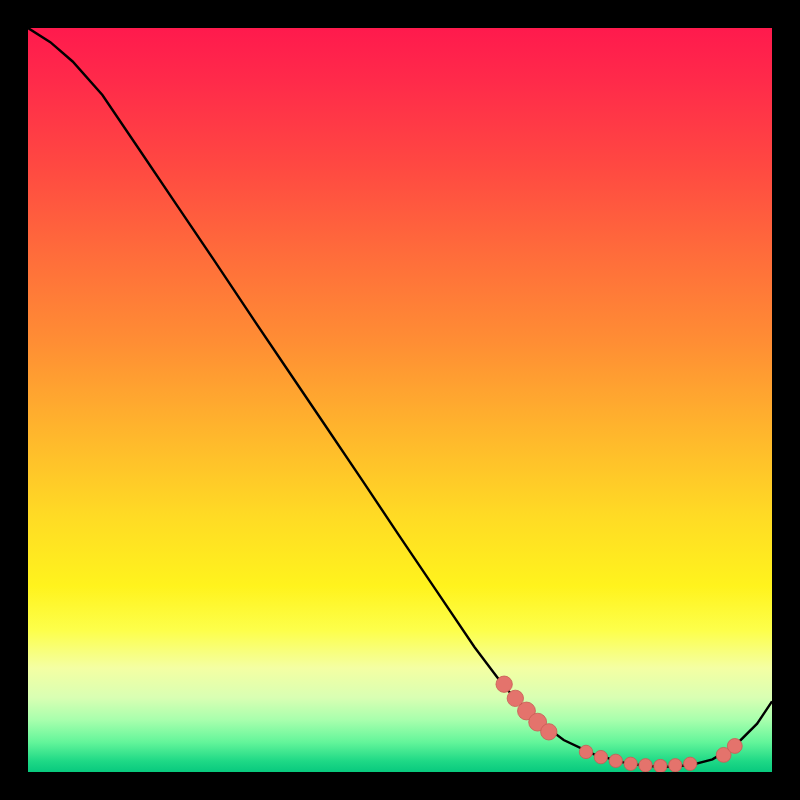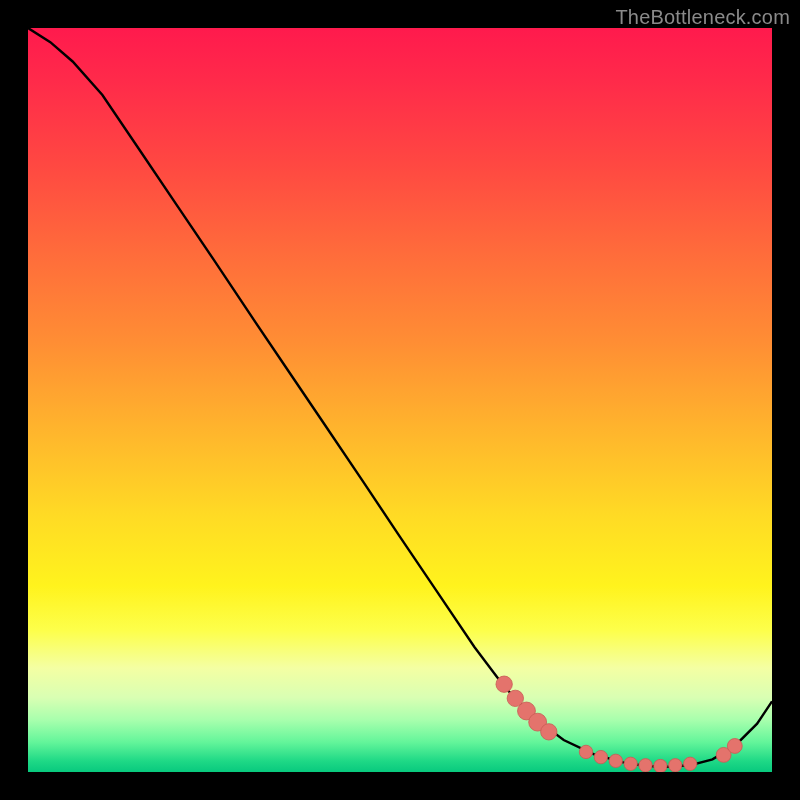--- a/index.html
+++ b/index.html
@@ -59,21 +59,20 @@
     font-size: 20px;
     letter-spacing: 0.2px;
     user-select: none;
   }
 </style>
 </head>
 <body>
 
 <div class="stage">
 
-  <div class="watermark">TheBottleneck.com</div>
 
   <div class="plot">
     <svg viewBox="0 0 744 744" preserveAspectRatio="none">
       <path id="curve-path" fill="none" stroke="#000000" stroke-width="2.4" d="M0.00 0.00 L22.32 14.14 L44.64 33.48 L74.40 66.96 L111.60 122.02 L148.80 177.07 L186.00 232.13 L223.20 287.93 L260.40 342.98 L297.60 398.04 L334.80 453.10 L372.00 508.90 L409.20 563.95 L446.40 619.01 L476.16 658.44 L505.92 689.69 L535.68 712.01 L565.44 726.14 L595.20 734.33 L617.52 738.05 L639.84 738.79 L662.16 737.30 L684.48 731.35 L706.80 717.96 L729.12 695.64 L744.00 673.32"></path>
       <g id="dots">
           <circle cx="476.16" cy="656.21" r="8.18" fill="#e4736c" stroke="#c95a54" stroke-width="0.8"></circle>
           <circle cx="487.32" cy="670.34" r="8.18" fill="#e4736c" stroke="#c95a54" stroke-width="0.8"></circle>
           <circle cx="498.48" cy="682.99" r="8.93" fill="#e4736c" stroke="#c95a54" stroke-width="0.8"></circle>
           <circle cx="509.64" cy="694.15" r="8.93" fill="#e4736c" stroke="#c95a54" stroke-width="0.8"></circle>
           <circle cx="520.80" cy="703.82" r="8.18" fill="#e4736c" stroke="#c95a54" stroke-width="0.8"></circle>

